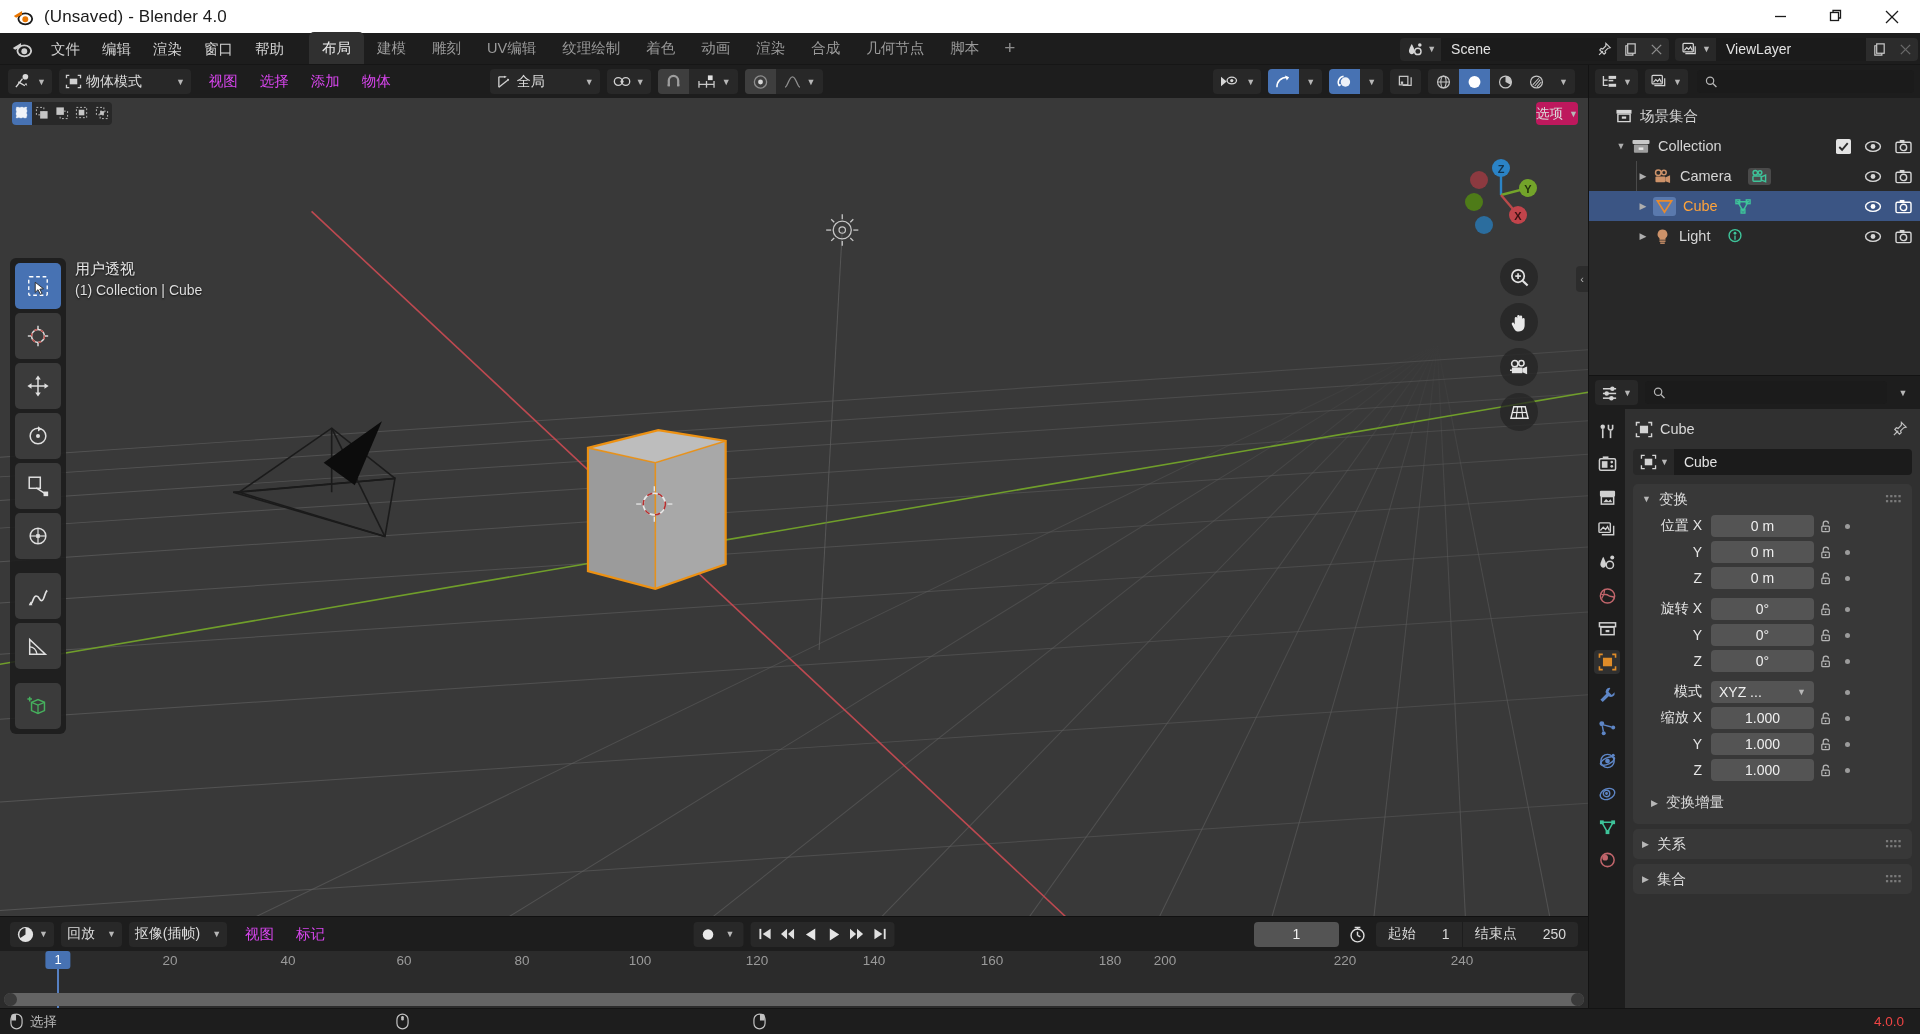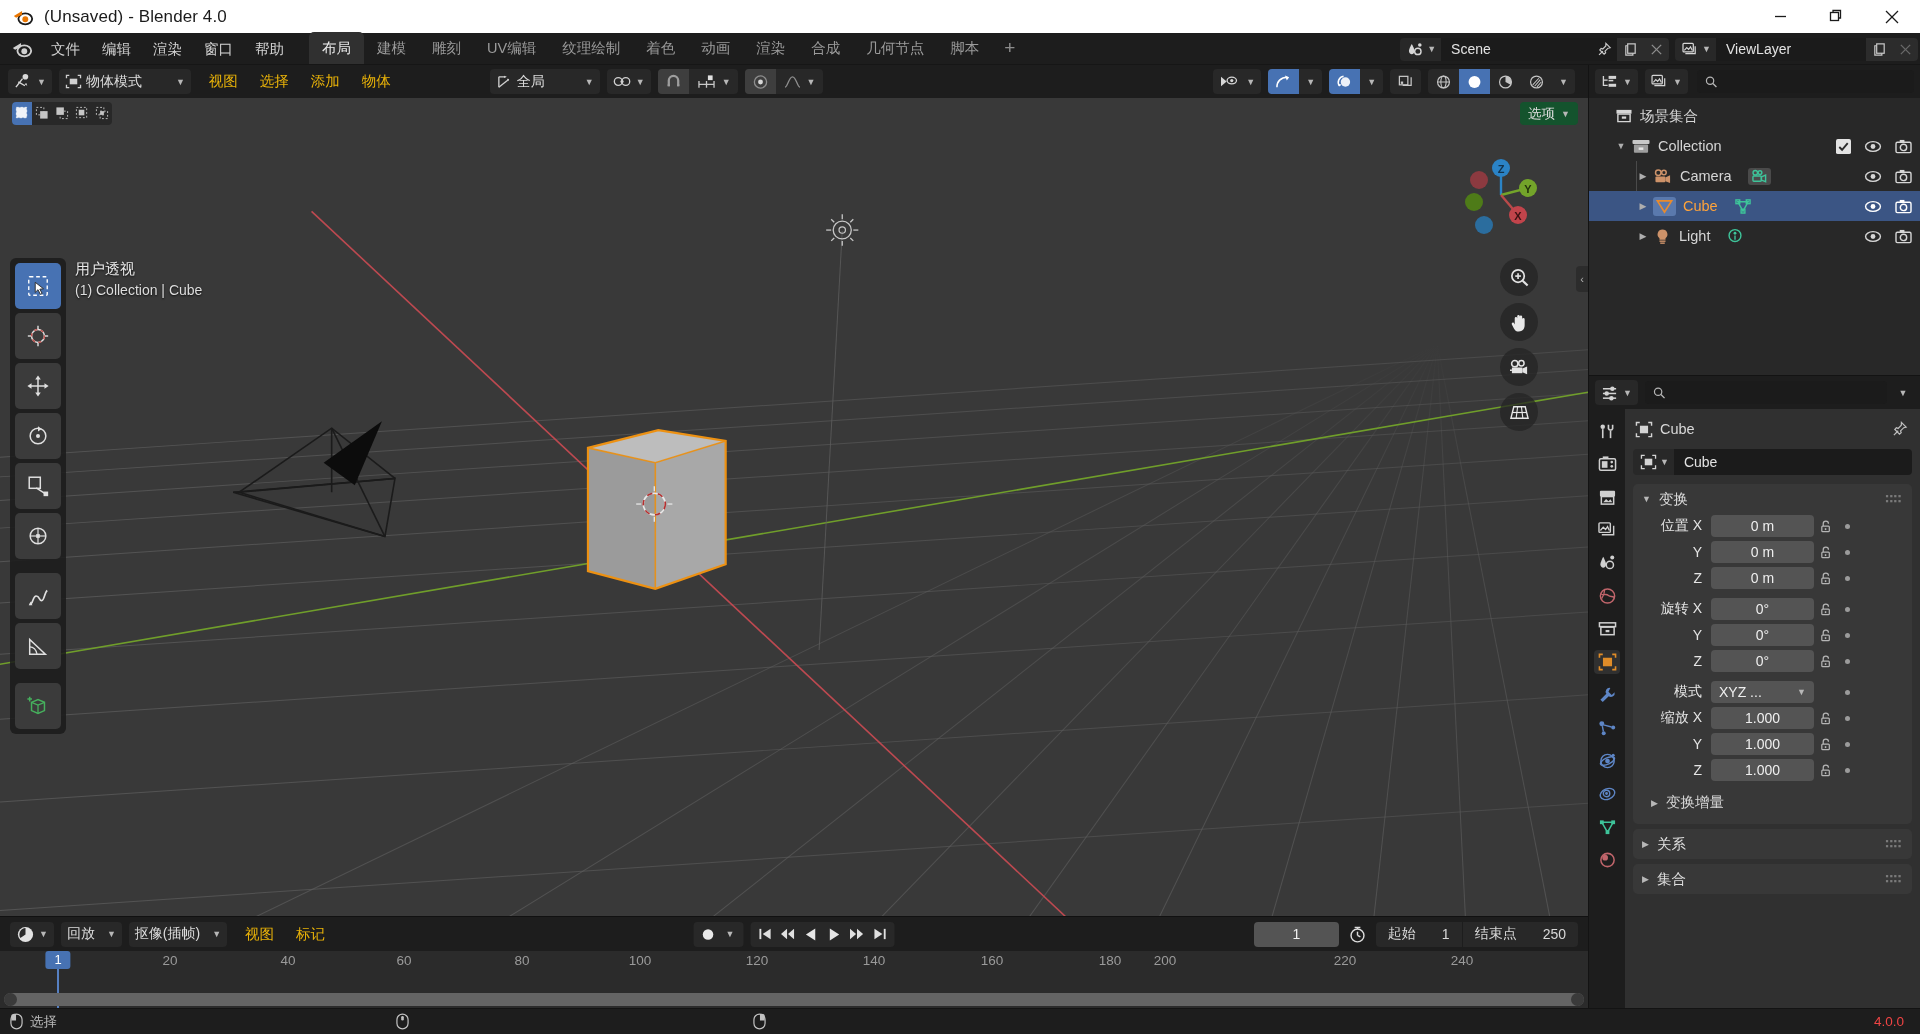--- a/index.html
+++ b/index.html
@@ -44,42 +44,42 @@
   .main{display:flex;height:calc(1034px - 33px - 32px - 26px);}
   .leftcol{position:relative;flex:1 1 auto;display:flex;flex-direction:column;}
 
   
   .vp-header{height:33px;background:#1d1d1d;display:flex;align-items:center;
     position:relative;gap:0;padding-left:8px;flex:none;}
   .btnbox{background:#282828;border-radius:4px;height:25px;display:flex;
     align-items:center;padding:0 6px;gap:4px;margin-right:7px;}
   .btnbox .lbl{font-size:14px;color:#dcdcdc;white-space:nowrap;}
   .chev{font-size:9px;color:#b7b7b7;}
-  .vmenu{font-size:14.5px;color:#eab308;padding:0 11px;height:26px;display:flex;
+  .vmenu{font-size:14.5px;color:#d946ef;padding:0 11px;height:26px;display:flex;
     align-items:center;border-radius:3px;white-space:nowrap;}
   .segbox{display:flex;align-items:center;background:#282828;border-radius:4px;
     height:25px;margin-right:7px;overflow:hidden;}
   .seg{height:25px;display:flex;align-items:center;justify-content:center;
     padding:0 7px;}
   .seg.on2{background:#3e3e3e;}
   .seg.sel{background:#4772b3;}
   .vp-header-right{position:absolute;right:6px;top:0;height:33px;display:flex;
     align-items:center;}
 
   
   .viewport{position:relative;flex:1 1 auto;overflow:hidden;background:#393939;}
   .vp-subheader{position:absolute;left:0;top:0;width:100%;height:30px;
     display:flex;align-items:center;}
   .selmode{display:flex;margin-left:12px;background:#282828;border-radius:4px;
     height:23px;overflow:hidden;}
   .selmode .s{width:20px;height:23px;display:flex;align-items:center;
     justify-content:center;}
   .selmode .s.on{background:#4772b3;}
-  .optbtn{position:absolute;right:10px;top:4px;background:#14532d;border-radius:4px;
-    height:23px;display:flex;align-items:center;padding:0 8px;gap:6px;}
+  .optbtn{position:absolute;right:10px;top:4px;background:#be185d;border-radius:4px;
+    height:23px;display:flex;align-items:center;padding:0 0;gap:6px;}
   .optbtn .lbl{font-size:13.5px;color:#dcdcdc;}
 
   .vp-text{position:absolute;left:75px;top:160px;font-size:15px;color:#e9e9e9;
     line-height:1.45;text-shadow:0 1px 2px rgba(0,0,0,.8);pointer-events:none;}
   .vp-text .sub{font-size:14px;color:#dedede;}
 
   
   .toolbar{position:absolute;left:10px;top:160px;width:56px;
     background:rgba(27,27,27,.86);border-radius:6px;padding:5px 0;
     display:flex;flex-direction:column;align-items:center;gap:4px;}

